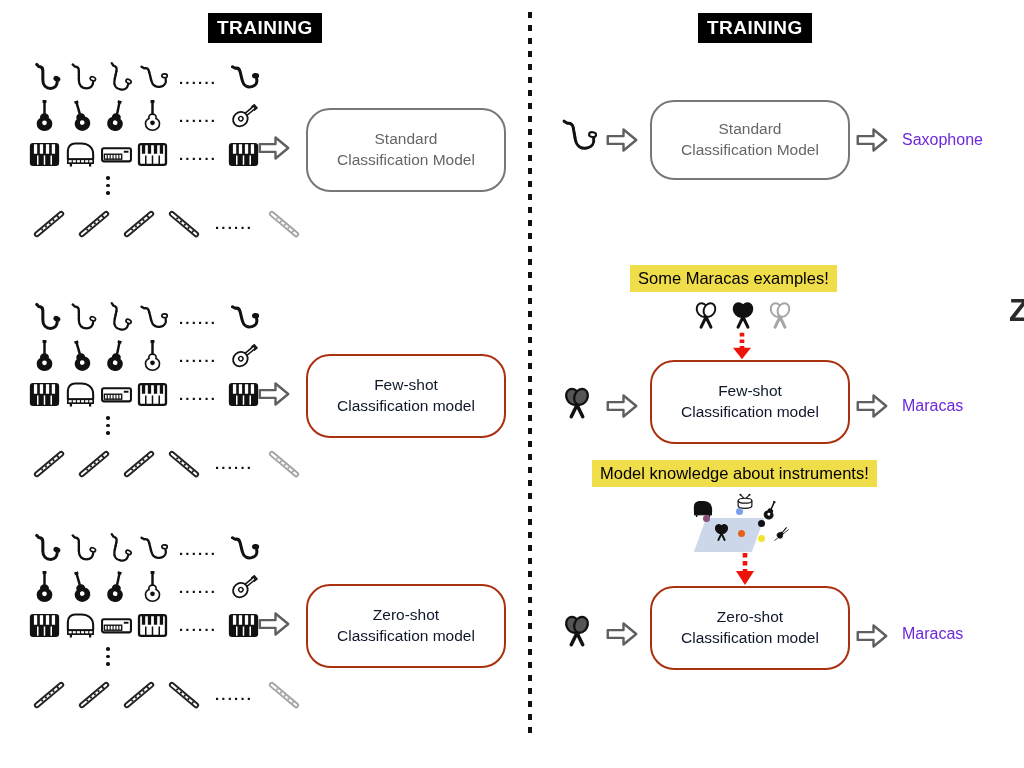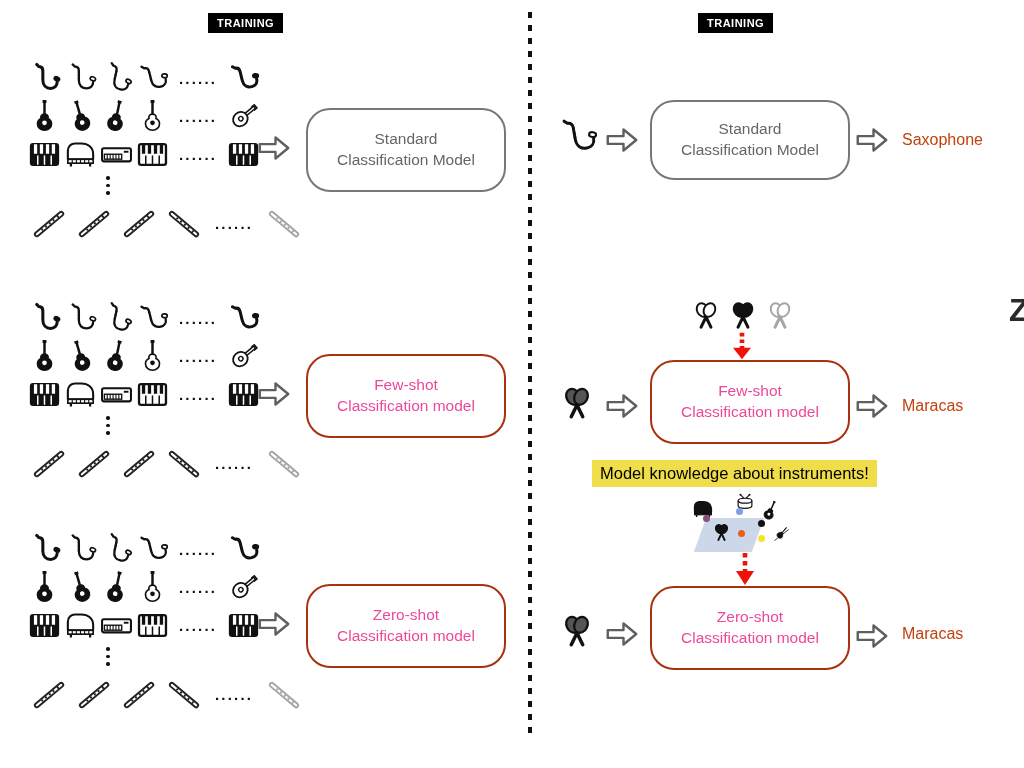--- a/index.html
+++ b/index.html
@@ -1,18 +1,18 @@
 <!DOCTYPE html>
 <html><head>
 <meta charset="utf-8">
 <style>
   html,body{margin:0;padding:0;background:#fff;}
   #figure{position:relative;width:1024px;height:768px;background:#fff;overflow:hidden;
           font-family:"Liberation Sans", sans-serif;color:#111;}
-  .hdr{position:absolute;background:#000;color:#fff;font-weight:bold;font-size:11px;
+  .hdr{position:absolute;background:#000;color:#fff;font-weight:bold;font-size:19px;
        padding:4px 9px;letter-spacing:.5px;}
   #training-header{left:208px;top:13px;}
   #testing-header{left:698px;top:13px;}
   #divider{position:absolute;left:528px;top:12px;width:4px;height:726px;
            background:repeating-linear-gradient(to bottom,#111 0 6px,transparent 6px 13px);}
   .tblock{position:absolute;left:28px;width:275px;display:flex;flex-direction:column;}
   #tblock-1{top:60px;} #tblock-2{top:300px;} #tblock-3{top:531px;}
   .icon-row{display:flex;align-items:center;height:36px;gap:3px;margin-bottom:2px;}
   .row-flute-row{height:46px;margin-top:4px;}
   .row-flute-row .icon{width:42px;height:42px;}
@@ -27,30 +27,30 @@
   .icon.dark{--fc:#555;}
   .icon.tilt{transform:rotate(-14deg);}
   .icon.tilt-l{transform:rotate(-16deg);}
   .icon.tilt-r{transform:rotate(12deg);}
   .icon.up{--rot:-40deg;}
   .icon.down{--rot:40deg;}
   .model-box{position:absolute;width:196px;height:80px;border-radius:24px;background:#fff;
              display:flex;flex-direction:column;justify-content:center;align-items:center;
              font-size:15.5px;line-height:1.35;text-align:center;}
   .model-box.gray{border:2px solid #777;color:#666;}
-  .model-box.red{border:2.5px solid #a93110;color:#ec4899;}
+  .model-box.red{border:2.5px solid #a93110;color:#0f172a;}
   #box-std-train{left:306px;top:108px;}
   #box-few-train{left:306px;top:354px;}
   #box-zero-train{left:306px;top:584px;}
   #box-std-test{left:650px;top:100px;height:76px;}
   #box-few-test{left:650px;top:360px;}
   #box-zero-test{left:650px;top:586px;}
   .harrow{position:absolute;width:36px;height:36px;}
   .in-icon{position:absolute;width:42px;height:42px;}
-  .out-label{position:absolute;font-size:16px;color:#c2410c;}
+  .out-label{position:absolute;font-size:16px;color:#6d28d9;}
   .callout{position:absolute;background:#f0dd4a;color:#000;font-size:16.5px;padding:4px 8px;white-space:nowrap;}
   #callout-few{left:630px;top:265px;}
   #callout-zero{left:592px;top:460px;}
   #maracas-examples{position:absolute;left:688px;top:299px;display:flex;gap:1px;}
   #maracas-examples .icon{width:36px;height:36px;}
   .red-arrow{position:absolute;}
   #embed{position:absolute;left:688px;top:492px;width:114px;height:68px;}
   #embed .plane{position:absolute;left:12px;top:26px;width:58px;height:34px;background:#ccd8ea;transform:skewX(-20deg);}
   #embed .eicon{position:absolute;}
   .edot{position:absolute;border-radius:50%;width:7px;height:7px;}
@@ -418,20 +418,21 @@
     </svg>
   <div class="model-box gray" id="box-std-test">
     <span>Standard</span>
     <span>Classification Model</span>
   </div>
   <svg class="harrow" style="left:854px;top:122px">
       <use href="#i-arrow"></use>
     </svg>
   <div class="out-label" style="left:902px;top:131px">Saxophone</div>
 
+  <div class="callout" id="callout-few">Some Maracas examples!</div>
   <div id="maracas-examples">
       <svg class="icon outline">
         <use href="#i-maracas"></use>
       </svg>
       <svg class="icon filled">
         <use href="#i-maracas"></use>
       </svg>
       <svg class="icon light">
         <use href="#i-maracas"></use>
       </svg>

